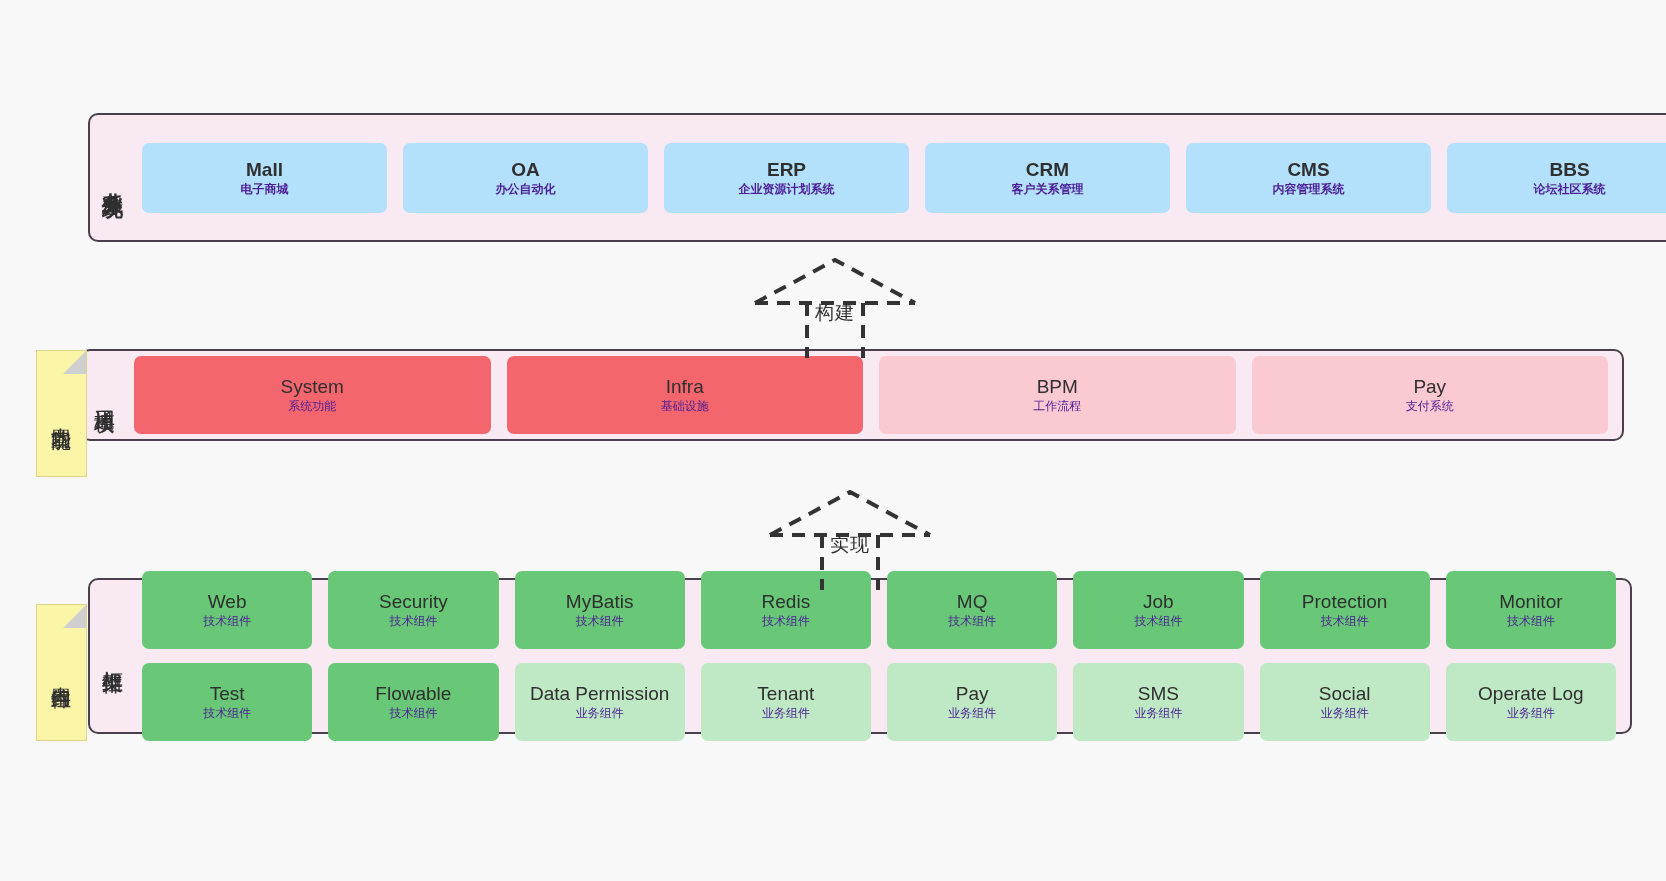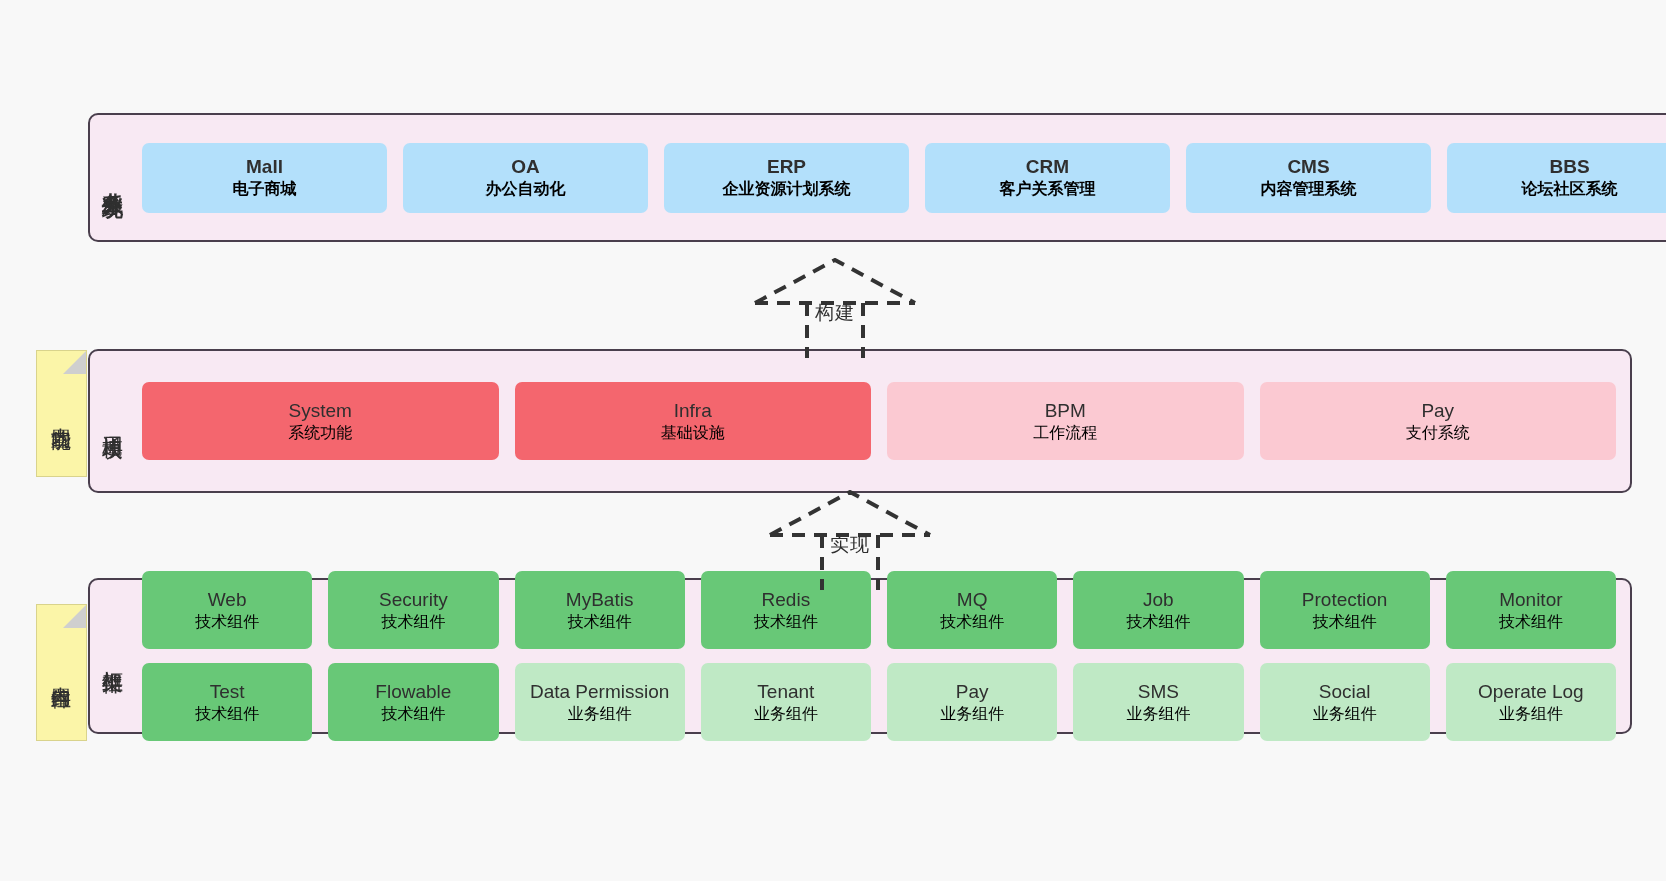--- a/index.html
+++ b/index.html
@@ -59,31 +59,31 @@
     display: flex;
     flex-direction: column;
     align-items: center;
     justify-content: center;
     text-align: center;
     box-sizing: border-box;
     padding: 6px 4px;
     line-height: 1.26;
   }
   .card .t1 { font-size: 19px; color: #2f2f2f; }
-  .card .t2 { font-size: 16px; color: #000000; }
+  .card .t2 { font-size: 12px; color: #4c1d95; }
 
   .c-blue        { background: #b3e0fb; }
   .c-red         { background: #f4666e; }
   .c-pink        { background: #fbc9d2; }
   .c-green       { background: #68c877; }
   .c-green-light { background: #bfe9c5; }
 
   
   #layer-business { left: 88px;  top: 113px; width: 1620px; height: 129px; font-weight: bold; }
-  #layer-common   { left: 88px;  top: 349px; width: 1544px; height: 144px; }
+  #layer-common   { left: 80px;  top: 349px; width: 1544px; height: 92px; }
   #layer-frame    { left: 88px;  top: 578px; width: 1544px; height: 156px; }
 
   #layer-business .card { height: 70px; }
   #layer-common   .card { height: 78px; }
   #layer-frame    .card { height: 78px; }
 
   
   .note {
     position: absolute;
     width: 51px;

